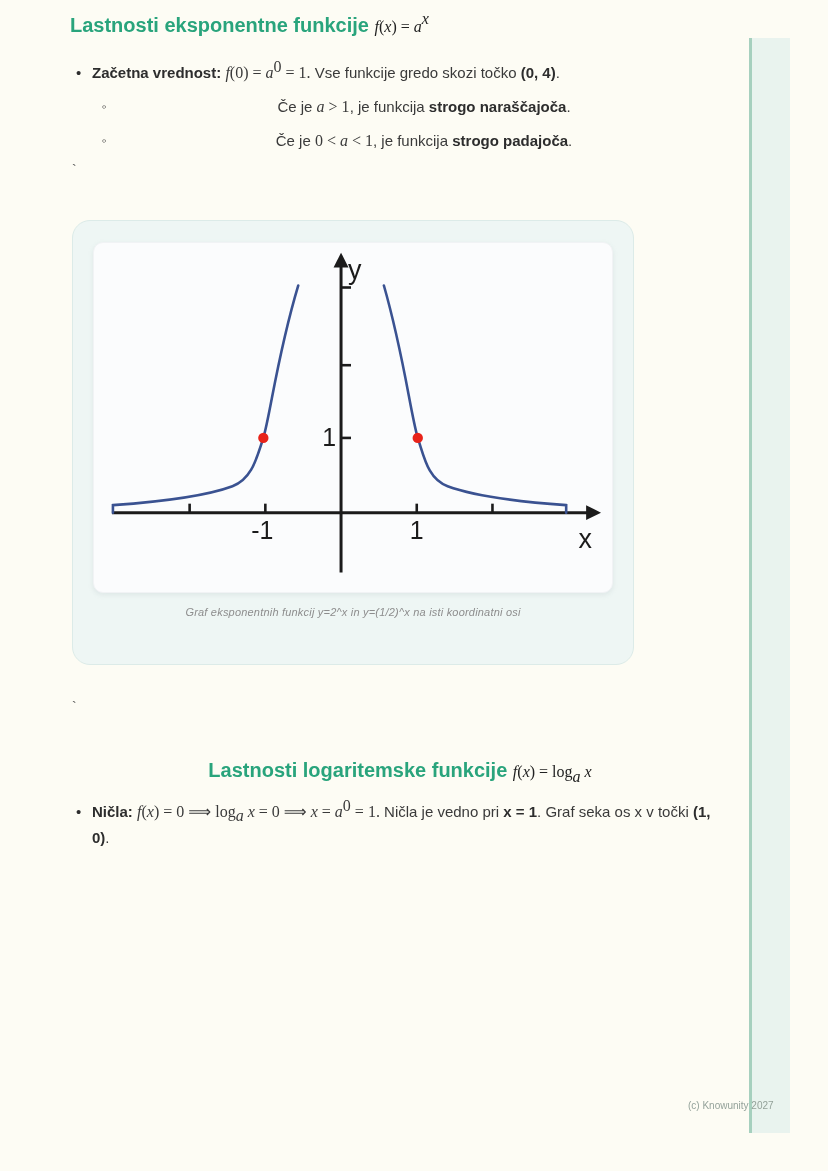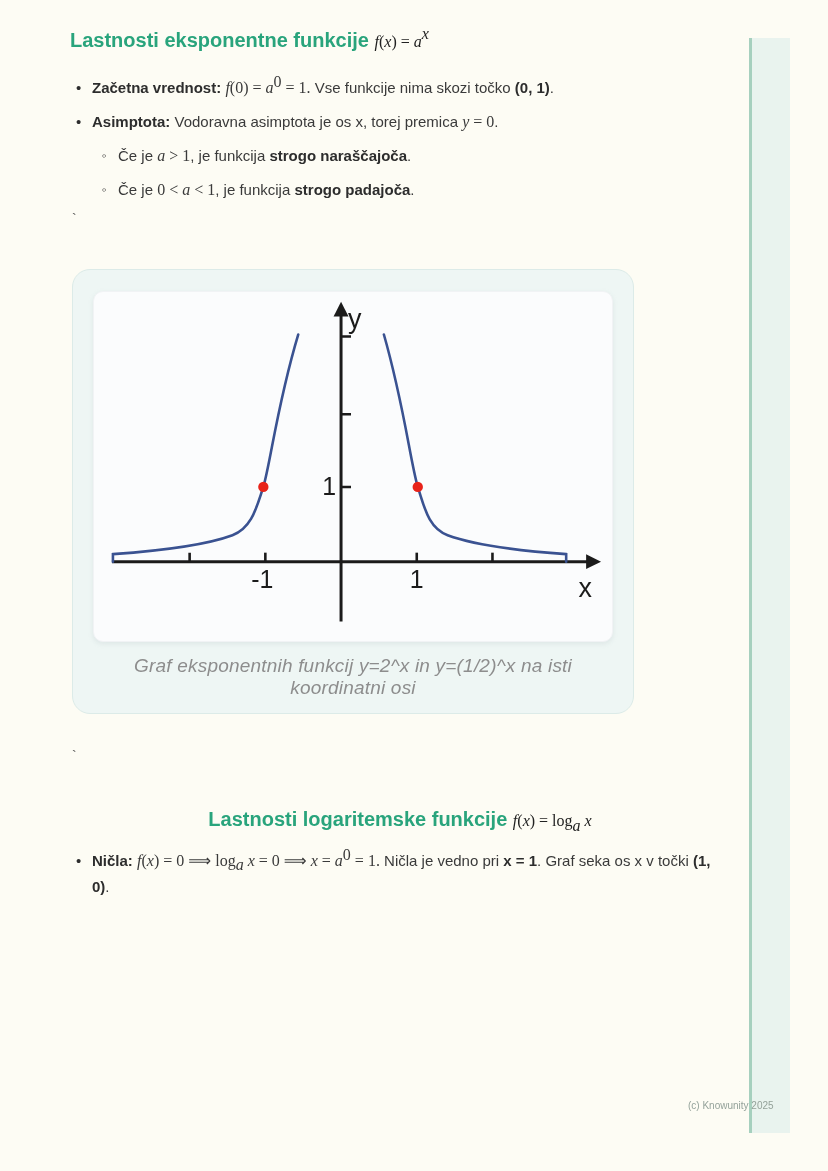--- a/index.html
+++ b/index.html
@@ -5,30 +5,30 @@
   html,body{margin:0;padding:0;}
   body{
     width:828px;height:1171px;position:relative;overflow:hidden;
     background:#fdfcf4;
     font-family:"Liberation Sans",sans-serif;color:#3a3a3a;
   }
   .accent-bar{
     position:absolute;left:749px;top:38px;width:41px;height:1095px;
     background:#e9f3ee;border-left:3px solid #a6d0be;box-sizing:border-box;z-index:1;
   }
-  .content{position:absolute;left:70px;top:27px;width:660px;z-index:2;}
+  .content{position:absolute;left:70px;top:12px;width:660px;z-index:2;}
   h1,h2{
     font-size:20px;line-height:27px;margin:0 0 20px 0;font-weight:700;color:#29a47c;
   }
   h2{margin-top:38px;margin-bottom:14px;text-align:center;}
   .hm{font-family:"Liberation Serif",serif;font-weight:400;color:#222;font-size:20.5px;}
   ul{list-style:none;margin:0;padding:0;font-size:15px;}
   li{position:relative;padding-left:22px;margin-bottom:8px;line-height:26px;}
   li.l0::before{content:"\2022";position:absolute;left:6px;top:0;color:#2d2d2d;}
-  li.l1{margin-left:26px;}
+  li.l1{margin-left:26px;text-align:center;}
   li.l1::before{content:"\25E6";position:absolute;left:6px;top:0;font-size:13px;color:#2d2d2d;}
   .b{font-weight:700;color:#2d2d2d;}
   .i{font-style:italic;}
   .m{font-family:"Liberation Serif",serif;font-size:16px;}
   .mi{font-family:"Liberation Serif",serif;font-style:italic;font-size:16px;}
   sub,sup{line-height:0;font-size:11px;}
   sub.mi,sup.mi{font-family:"Liberation Serif",serif;font-style:italic;}
   sup.m{font-family:"Liberation Serif",serif;}
   .stray{height:20px;font-size:14px;color:#555;margin-left:2px;}
   .stray.first{margin-top:6px;}
@@ -37,42 +37,41 @@
     margin:38px 0 0 2px;width:562px;height:445px;box-sizing:border-box;
     background:#eef6f4;border:1.5px solid #dcebe8;border-radius:18px;
     padding:21px 20px 0 20px;
   }
   .fig-inner{
     height:349px;background:#fbfcfd;border:1px solid #f1f3f5;border-radius:10px;
     box-shadow:0 2px 5px rgba(150,165,170,0.18);overflow:hidden;
   }
   .fig-inner svg{display:block;width:100%;height:100%;}
   figcaption{
-    margin-top:13px;text-align:center;font-size:19px;font-style:italic;
+    margin-top:13px;text-align:center;font-size:11px;font-style:italic;
     color:#8d8d8d;letter-spacing:0.2px;
   }
   .axis-label{font-family:"Liberation Sans",sans-serif;fill:#1b1b1b;}
   .watermark{
     position:absolute;left:688px;top:1100px;font-size:10px;color:#94a29a;z-index:3;
   }
 </style>
 </head>
 <body>
 
 <div class="accent-bar"></div>
 
 <div class="content">
 
   <h1>
     <span>Lastnosti eksponentne funkcije </span><span class="hm"><span class="mi">f</span><span class="m">(</span><span class="mi">x</span><span class="m">) = </span><span class="mi">a</span><sup class="mi">x</sup></span>
   </h1>
 
   <ul>
-      <li class="l0"><span class="b">Začetna vrednost: </span><span class="mi">f</span><span class="m">(0) = </span><span class="mi">a</span><sup class="m">0</sup><span class="m"> = 1.</span><span class="t"> Vse funkcije nima skozi točko </span><span class="b">(0, 1)</span><span class="t">.</span></li>
-      <li class="l0"><span class="b">Asimptota: </span><span class="t">Vodoravna asimptota je os x, torej premica </span><span class="mi">y</span><span class="m"> = 0</span><span class="t">.</span></li>
+      <li class="l0"><span class="b">Začetna vrednost: </span><span class="mi">f</span><span class="m">(0) = </span><span class="mi">a</span><sup class="m">0</sup><span class="m"> = 1.</span><span class="t"> Vse funkcije gredo skozi točko </span><span class="b">(0, 4)</span><span class="t">.</span></li>
       <li class="l1"><span class="t">Če je </span><span class="mi">a</span><span class="m"> &gt; 1</span><span class="t">, je funkcija </span><span class="b">strogo naraščajoča</span><span class="t">.</span></li>
       <li class="l1"><span class="t">Če je </span><span class="m">0 &lt; </span><span class="mi">a</span><span class="m"> &lt; 1</span><span class="t">, je funkcija </span><span class="b">strogo padajoča</span><span class="t">.</span></li>
     </ul>
 
   <div class="stray first">`</div>
 
   <figure class="fig-outer">
     <div class="fig-inner">
       <svg viewBox="0 0 520 349">
         <g stroke="#1b1b1b" stroke-width="3" fill="none">
@@ -117,13 +116,13 @@
   <h2>
     <span>Lastnosti logaritemske funkcije </span><span class="hm"><span class="mi">f</span><span class="m">(</span><span class="mi">x</span><span class="m">) = log</span><sub class="mi">a</sub><span class="m"> </span><span class="mi">x</span></span>
   </h2>
 
   <ul>
       <li class="l0"><span class="b">Ničla: </span><span class="mi">f</span><span class="m">(</span><span class="mi">x</span><span class="m">) = 0 ⟹ log</span><sub class="mi">a</sub><span class="m"> </span><span class="mi">x</span><span class="m"> = 0 ⟹ </span><span class="mi">x</span><span class="m"> = </span><span class="mi">a</span><sup class="m">0</sup><span class="m"> = 1.</span><span class="t"> Ničla je vedno pri </span><span class="b">x = 1</span><span class="t">. Graf seka os x v točki </span><span class="b">(1, 0)</span><span class="t">.</span></li>
     </ul>
 
 </div>
 
-<div class="watermark">(c) Knowunity 2025</div>
+<div class="watermark">(c) Knowunity 2027</div>
 
 </body></html>

